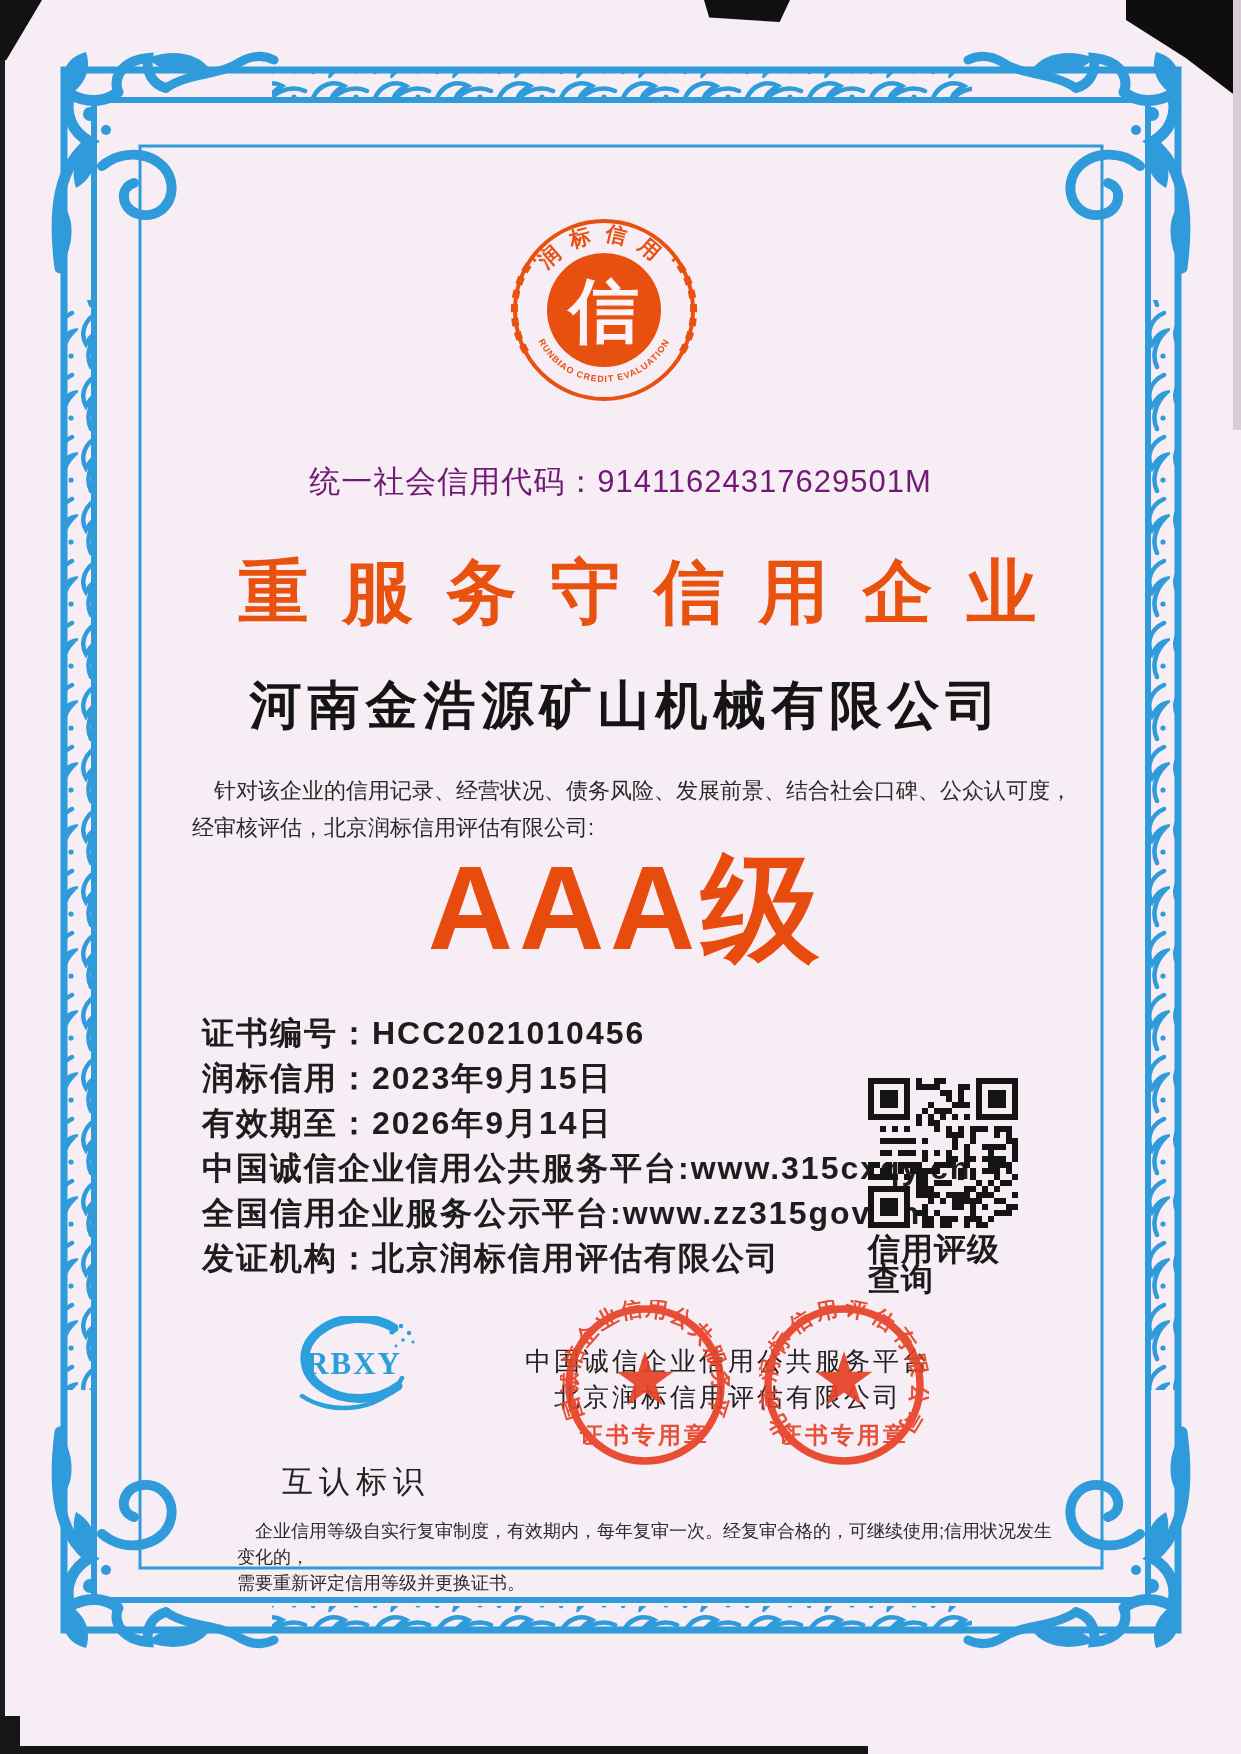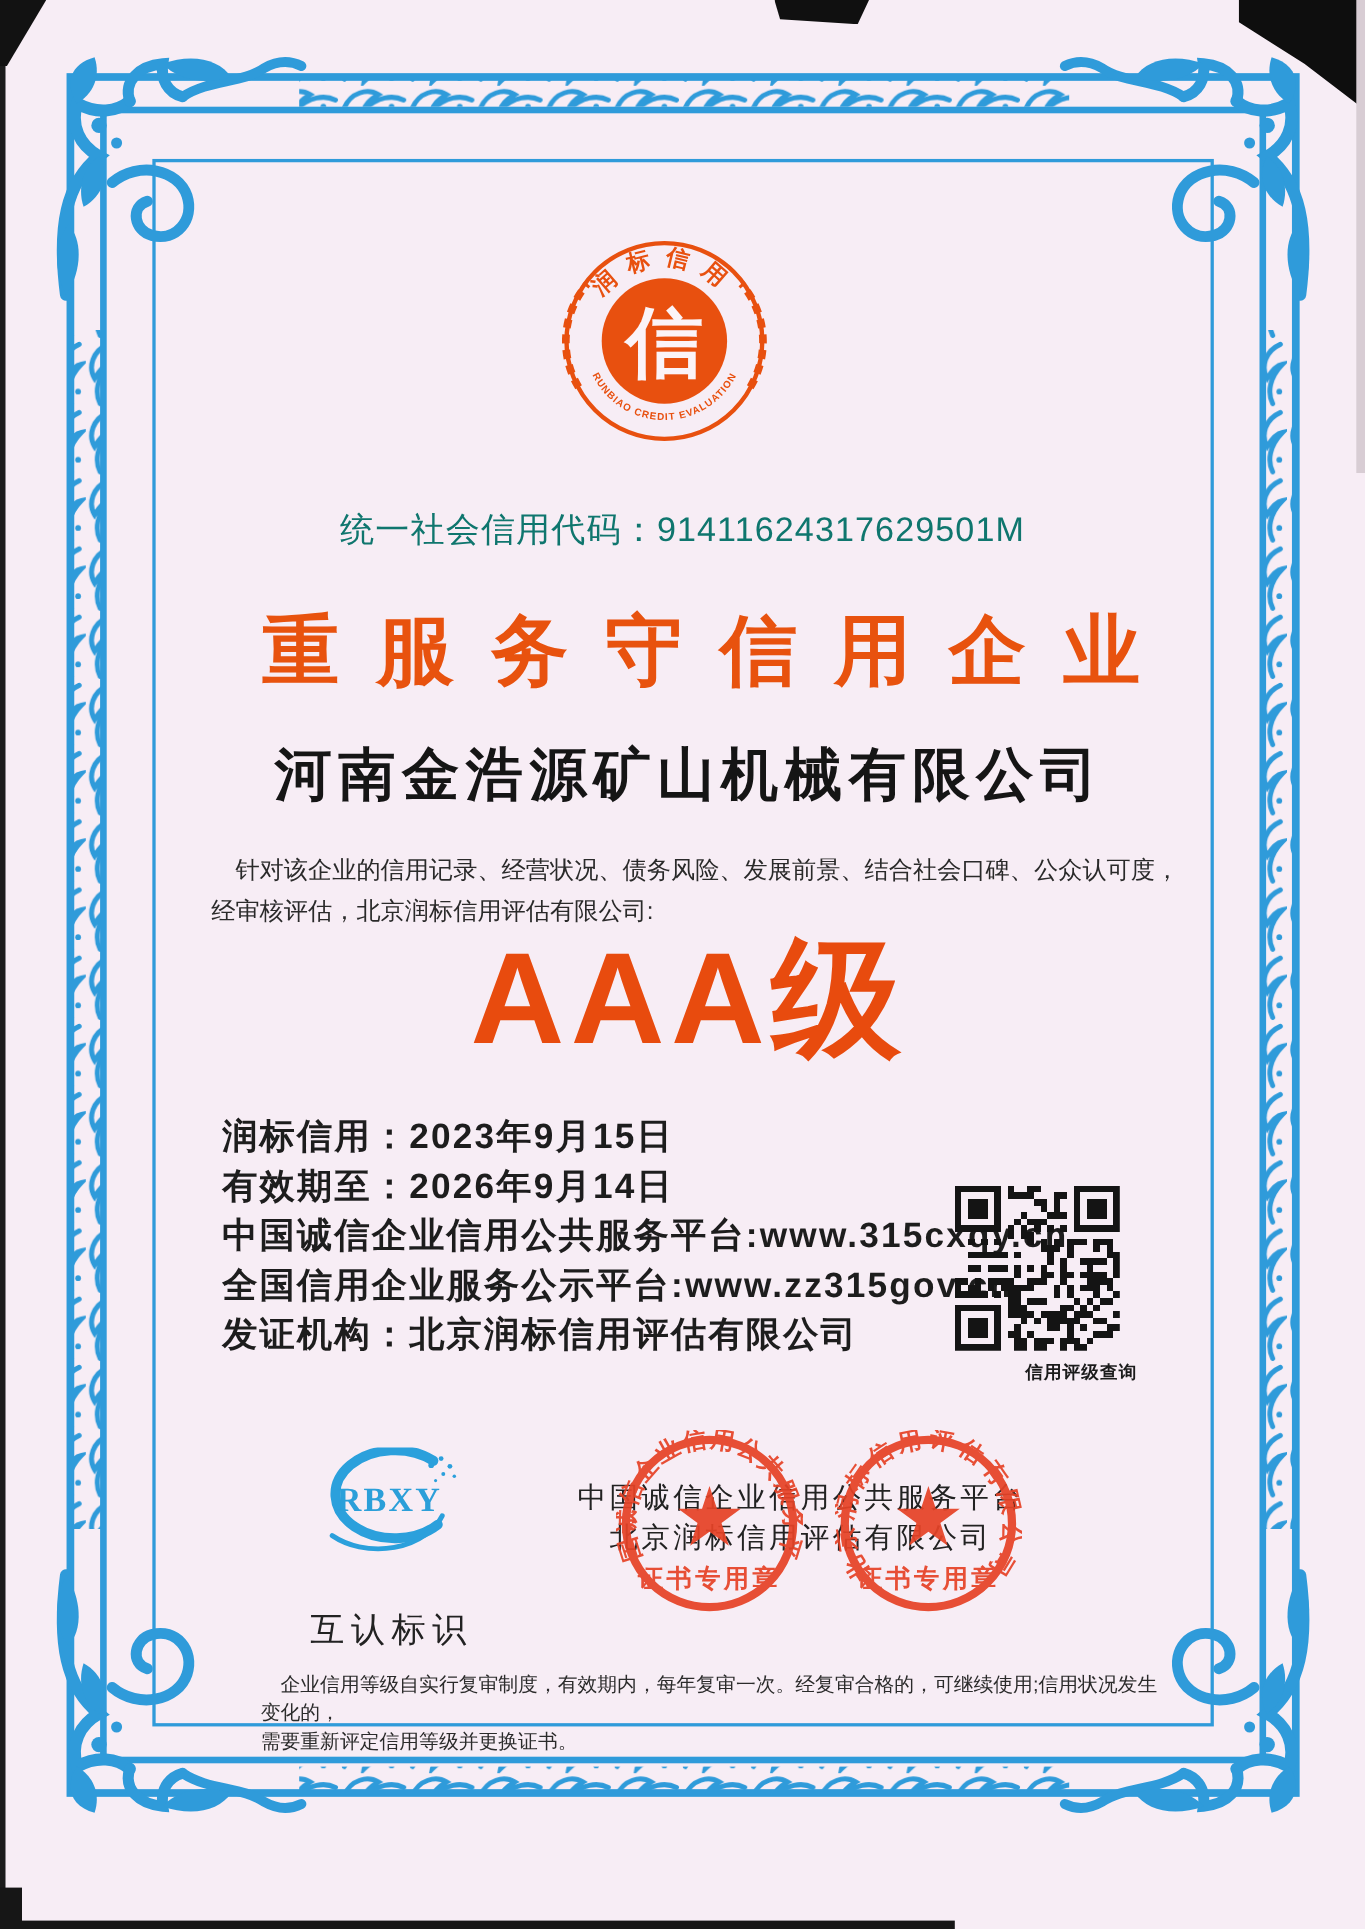--- a/index.html
+++ b/index.html
@@ -3,34 +3,34 @@
 <meta charset="utf-8">
 <style>
   html,body{margin:0;padding:0;}
   body{font-family:"Liberation Sans","DejaVu Sans",sans-serif;}
   #cert{position:relative;width:1241px;height:1754px;background:#f7edf5;overflow:hidden;}
   .abs{position:absolute;}
   .ctr{left:0;width:1241px;text-align:center;}
   #frame{left:0;top:0;z-index:5;}
   .artifact{z-index:50;}
   
-  #code-line{top:462px;font-size:31px;letter-spacing:1px;color:#0f766e;font-weight:500;line-height:40px;}
+  #code-line{top:462px;font-size:31px;letter-spacing:1px;color:#701a75;font-weight:500;line-height:40px;}
   #main-title{top:548px;font-size:70px;line-height:90px;font-weight:700;color:#e8520e;
               letter-spacing:34px;padding-left:34px;font-family:"Liberation Serif","DejaVu Serif",serif;}
   #company-name{top:670px;font-size:52px;line-height:70px;font-weight:700;color:#151515;
                 letter-spacing:6px;padding-left:6px;}
   #intro{left:192px;top:752px;width:900px;font-size:22px;line-height:37px;color:#2a2a2a;}
   #intro .l1{text-indent:22px;margin-top:20px;}
   #grade{top:845px;font-size:118px;line-height:126px;font-weight:800;color:#e84b0e;
          letter-spacing:6px;padding-left:6px;}
   #details{left:202px;top:1011px;font-size:32px;line-height:45px;font-weight:700;
            color:#1d1d1d;letter-spacing:2px;}
   #qr-wrap{left:868px;top:1078px;width:150px;height:150px;}
-  #qr-caption{left:868px;top:1234px;width:150px;text-align:right;font-size:16px;
-              line-height:30px;font-weight:700;color:#1b1b1b;letter-spacing:1px;margin-left:16px;}
+  #qr-caption{left:868px;top:1234px;width:150px;text-align:left;font-size:32px;
+              line-height:30px;font-weight:700;color:#1b1b1b;letter-spacing:1px;}
   #issuer-lines{left:445px;top:1343px;width:560px;text-align:center;font-size:26px;
                 line-height:36px;color:#222;font-weight:500;letter-spacing:3px;padding-left:3px;}
   #mutual-caption{left:270px;top:1425px;width:160px;text-align:center;font-size:31px;
                   color:#222;letter-spacing:6px;padding-left:6px;margin-top:36px;}
   #footer-text{left:237px;top:1506px;width:832px;font-size:18px;line-height:26px;color:#2b2b2b;margin-top:12px;}
   #footer-text .l1{text-indent:18px;}
   .stamp{opacity:.93;z-index:20;}
 </style>
 </head>
 <body>
@@ -97,20 +97,21 @@
   <div class="abs ctr" id="company-name">河南金浩源矿山机械有限公司</div>
 
   <div class="abs" id="intro">
     <div class="l1">针对该企业的信用记录、经营状况、债务风险、发展前景、结合社会口碑、公众认可度，</div>
     <div class="l2">经审核评估，北京润标信用评估有限公司:</div>
   </div>
 
   <div class="abs ctr" id="grade">AAA级</div>
 
   <div class="abs" id="details">
+    <div>证书编号：HCC2021010456</div>
     <div>润标信用：2023年9月15日</div>
     <div>有效期至：2026年9月14日</div>
     <div>中国诚信企业信用公共服务平台:www.315cxqy.cn</div>
     <div>全国信用企业服务公示平台:www.zz315gov.cn</div>
     <div>发证机构：北京润标信用评估有限公司</div>
   </div>
 
   <div class="abs" id="qr-wrap">
     <svg id="qr-svg" width="150" height="150" viewBox="0 0 25 25" shape-rendering="crispEdges">
         <rect x="0" y="0" width="7" height="7" fill="#141414"></rect>

